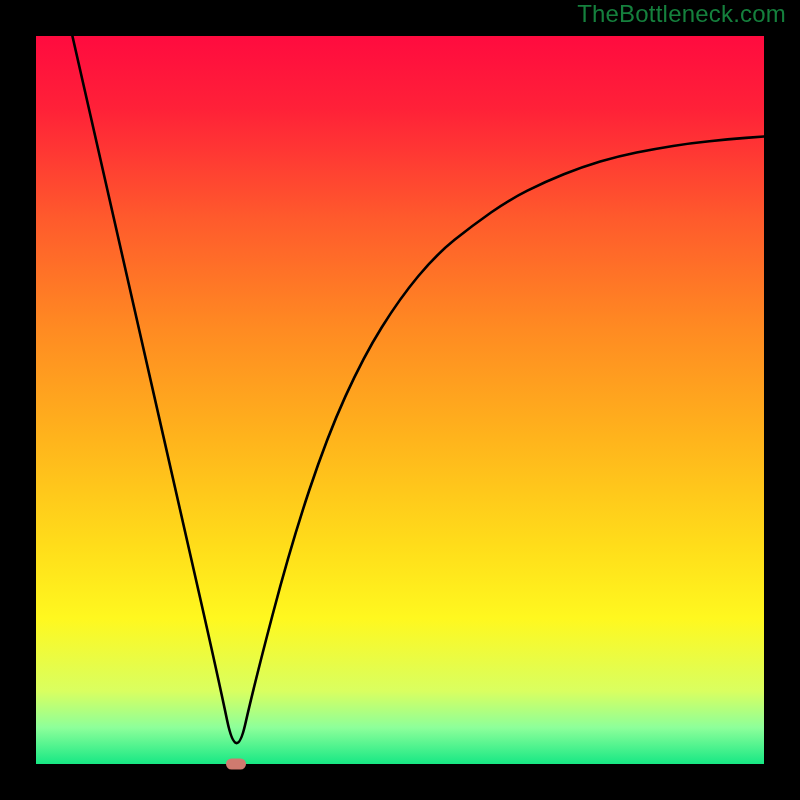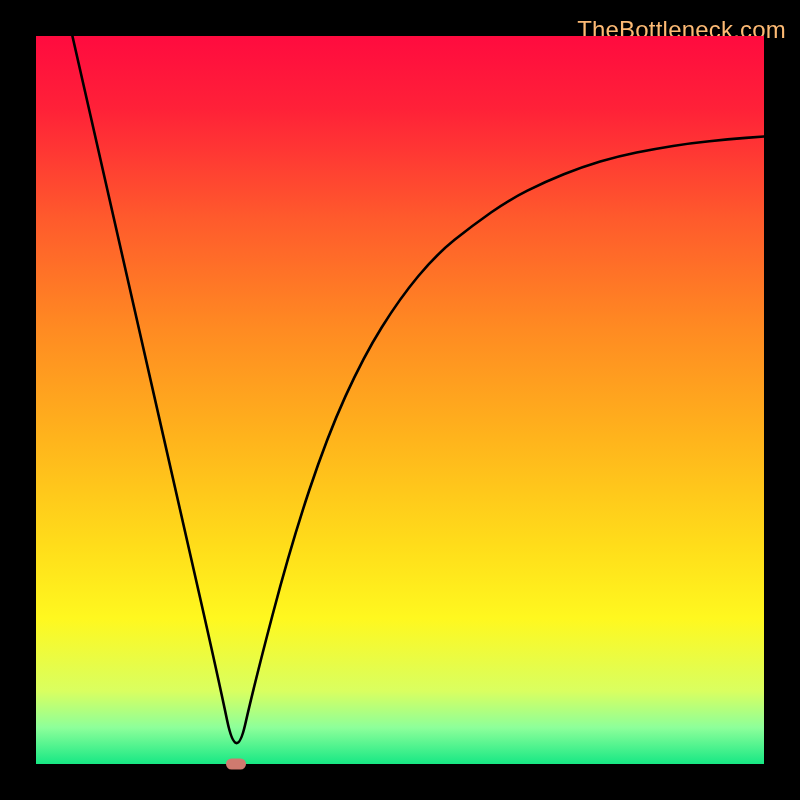--- a/index.html
+++ b/index.html
@@ -14,26 +14,25 @@
   .frame {
     position: relative;
     width: 800px;
     height: 800px;
     background: #000;
   }
   .watermark {
     position: absolute;
     top: 0;
     right: 14px;
-    color: #fdba74;
+    color: #15803d;
     font-size: 24px;
     font-weight: 500;
     letter-spacing: 0.2px;
     user-select: none;
-    margin-top: 16px;
   }
   .plot-area {
     position: absolute;
     left: 36px;
     top: 36px;
     width: 728px;
     height: 728px;
   }
   .gradient {
     position: absolute;

